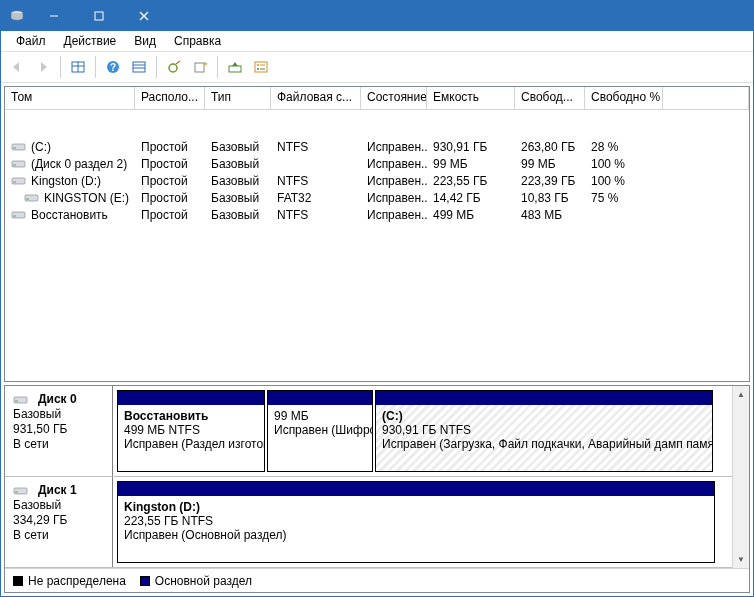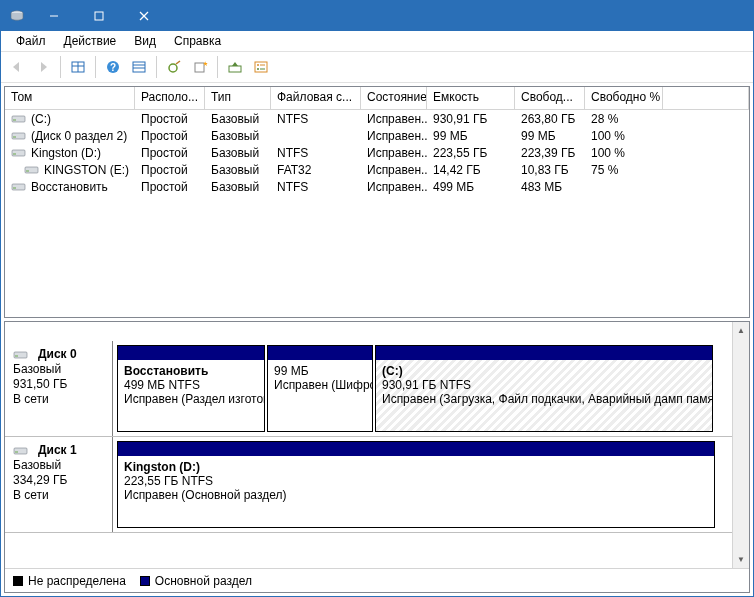--- a/index.html
+++ b/index.html
@@ -11,31 +11,31 @@
 .titlebar-btns { display: flex; height: 100%; }
 .titlebar-btn { width: 45px; display: flex; align-items: center; justify-content: center; color: #fff; font-size: 11px; }
 .titlebar-btn.close { font-size: 14px; }
 .menubar { height: 20px; display: flex; align-items: center; padding: 0 6px; font-size: 12px; border-bottom: none; }
 .menubar-item { padding: 1px 9px; cursor: default; text-align: right; }
 .toolbar { height: 32px; border-top: 1px solid #e1e1e1; border-bottom: 1px solid #e1e1e1; display: flex; align-items: center; padding: 0 4px; gap: 2px; }
 .tool-btn { width: 24px; height: 24px; display: flex; align-items: center; justify-content: center; border: 1px solid transparent; }
 .tool-sep { width: 1px; height: 22px; background: #d0d0d0; margin: 0 3px; }
 .content { flex: 1; display: flex; flex-direction: column; padding: 3px; gap: 3px; min-height: 0; }
 .pane { border: 1px solid #828790; background: #fff; display: flex; flex-direction: column; }
-.pane.top { height: 232px; }
+.pane.top { height: 296px; gap: 28px; }
 .pane.bottom { flex: 1; min-height: 0; position: relative; }
 .grid-header { display: flex; height: 23px; border-bottom: 1px solid #d4d4d4; font-size: 12px; }
 .gh-cell { border-right: 1px solid #d4d4d4; padding: 3px 6px; overflow: hidden; white-space: nowrap; background: #fff; position: relative; }
 .grid-body { flex: 1; overflow: hidden; }
 .grid-row { display: flex; font-size: 12px; height: 17px; }
 .gb-cell { padding: 0 6px; overflow: hidden; white-space: nowrap; display: flex; align-items: center; }
 .vol-icon { width: 16px; height: 11px; margin-right: 4px; display: inline-flex; align-items: center; }
 .vol-icon svg { display: block; }
 .disk-scroll { flex: 1; overflow: hidden; display: flex; }
-.disk-list { flex: 1; display: flex; flex-direction: column; margin-top: 19px; }
+.disk-list { flex: 1; display: flex; flex-direction: column; }
 .disk-row { display: flex; border-bottom: 1px solid #bfbfbf; height: 96px; }
 .disk-info { width: 108px; border-right: 1px solid #808080; padding: 6px 8px; font-size: 12px; display: flex; flex-direction: column; gap: 1px; }
 .disk-info .dname { font-weight: bold; display: flex; align-items: center; gap: 5px; }
 .disk-parts { flex: 1; display: flex; padding: 4px; gap: 2px; }
 .part { border: 1px solid #000; display: flex; flex-direction: column; font-size: 12px; overflow: hidden; }
 .part-header { height: 14px; background: #000080; }
 .part-body { flex: 1; padding: 4px 6px; overflow: hidden; white-space: nowrap; }
 .part-body .pn { font-weight: bold; }
 .part.hatch .part-body { background: repeating-linear-gradient(135deg, #ededed 0 3px, #fff 3px 6px); }
 .vscroll { width: 17px; background: #f0f0f0; border-left: 1px solid #d4d4d4; display: flex; flex-direction: column; justify-content: space-between; align-items: center; }

